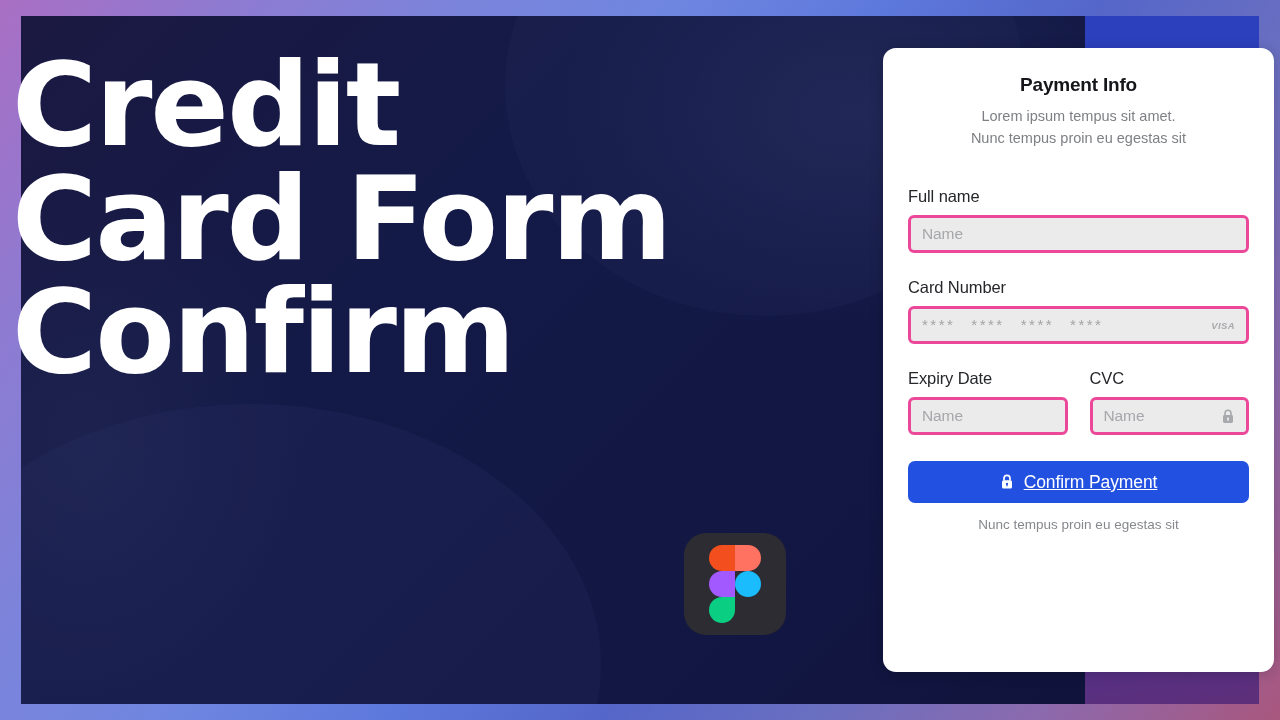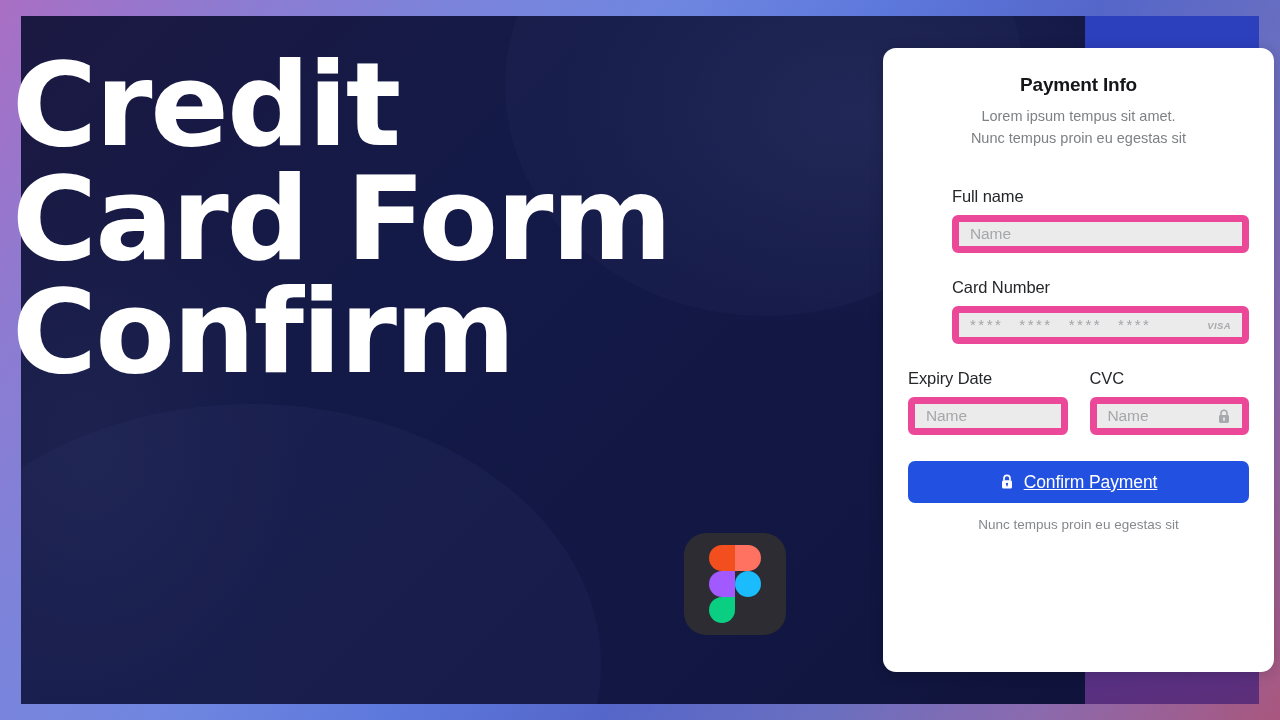--- a/index.html
+++ b/index.html
@@ -146,32 +146,32 @@
     font-size: 16.5px;
     color: #26272b;
     margin-bottom: 9px;
     letter-spacing: -0.1px;
   }
 
   .input {
     position: relative;
     height: 38px;
     background: #ebebeb;
-    border: 7px solid #ec4899;
+    border: 3px solid #ec4899;
     border-radius: 6px;
     display: flex;
     align-items: center;
     padding: 0 11px;
   }
   .input .ph {
     font-size: 15.5px;
     color: #a6a7ab;
     letter-spacing: -0.1px;
   }
-  .field { margin-bottom: 25px; margin-left: 44px; }
+  .field { margin-bottom: 25px; }
 
   
   .masked {
     display: flex;
     gap: 16px;
     align-items: center;
     flex: 1;
   }
   .grp {
     font-size: 15px;

